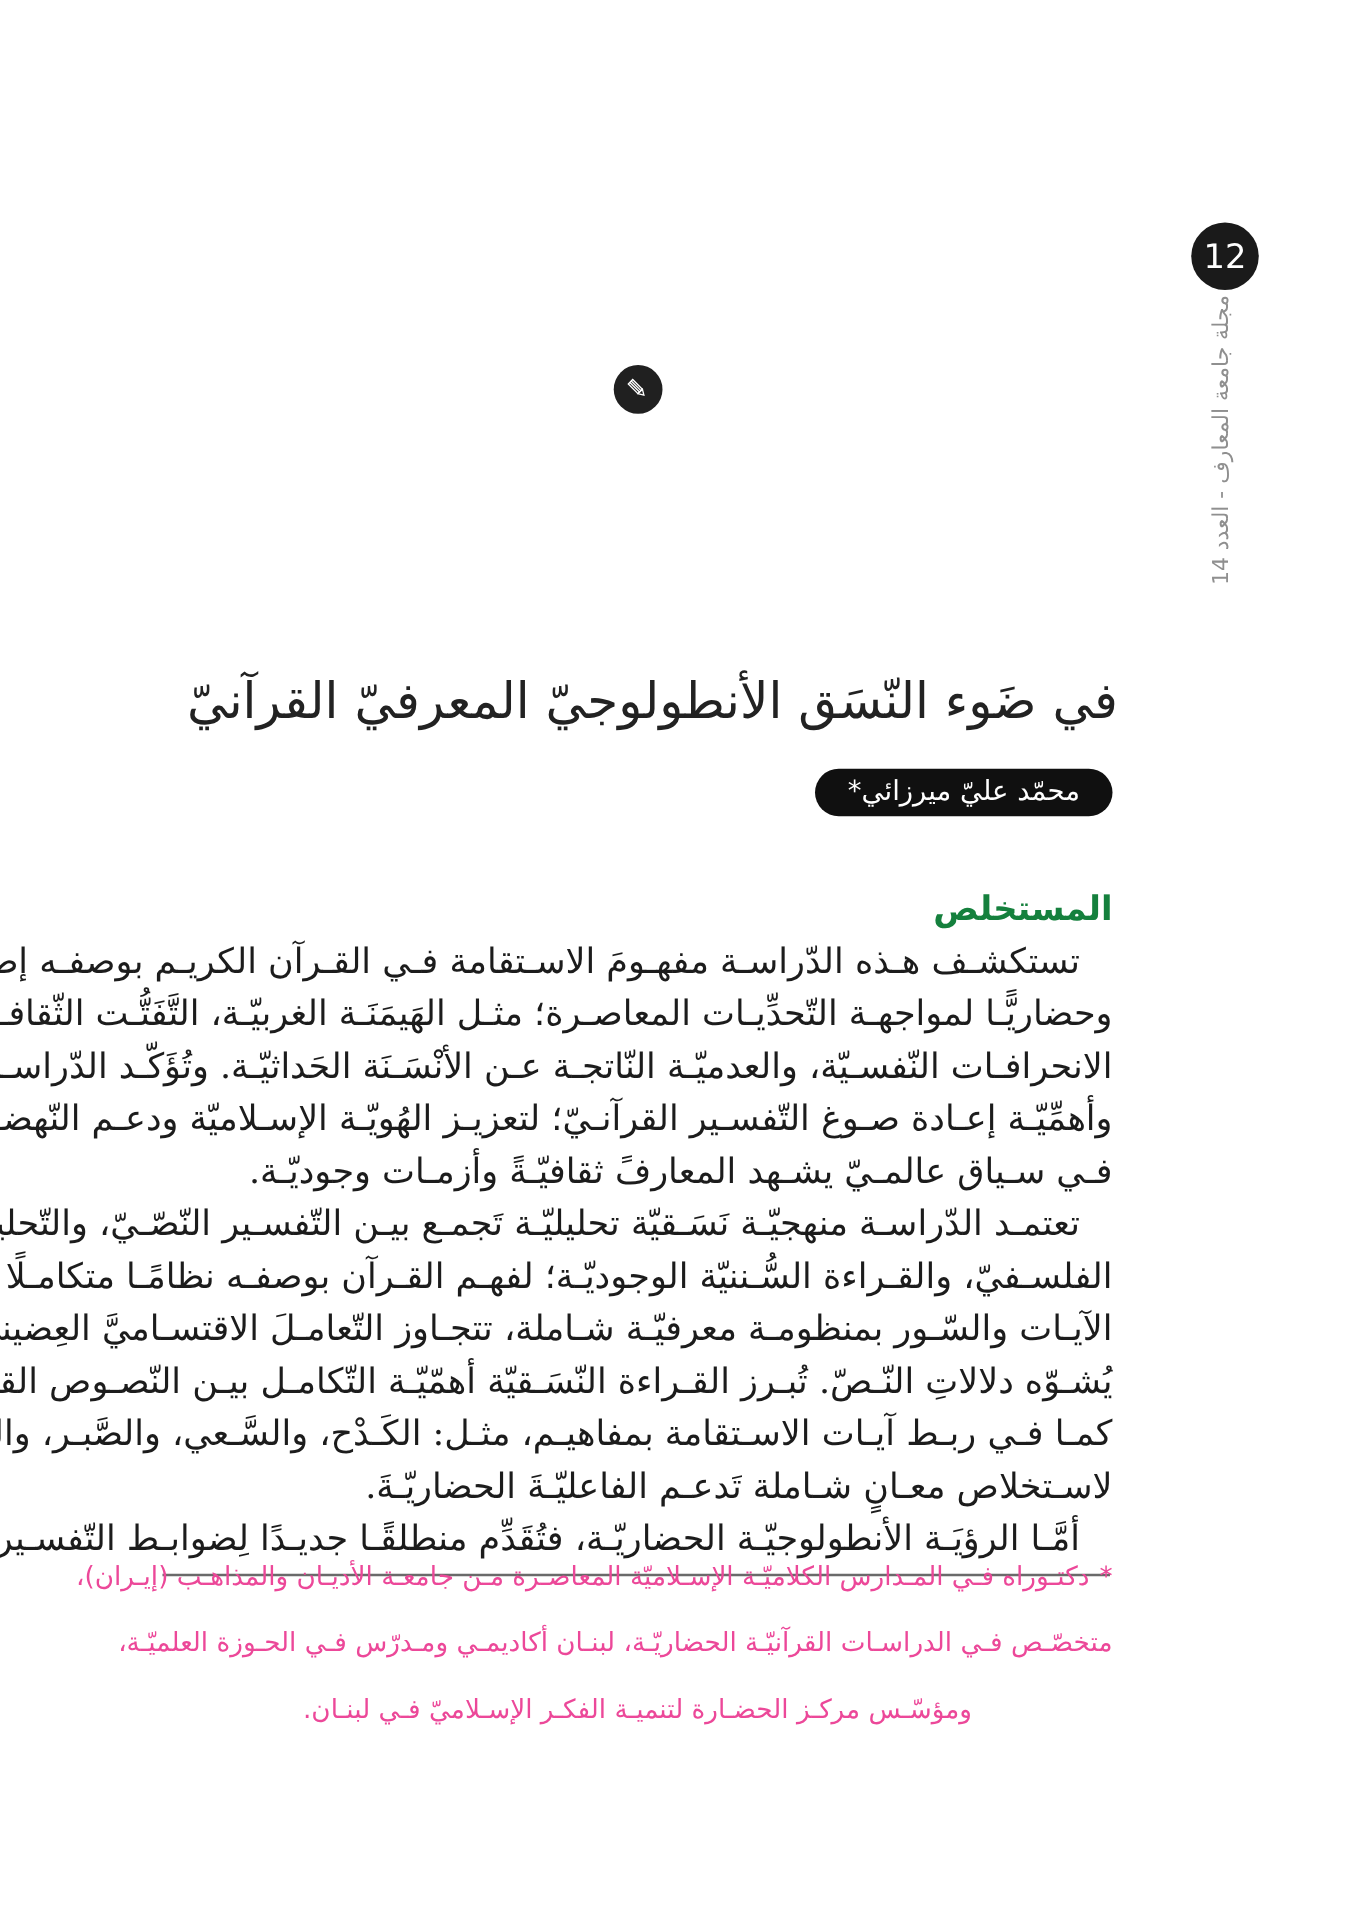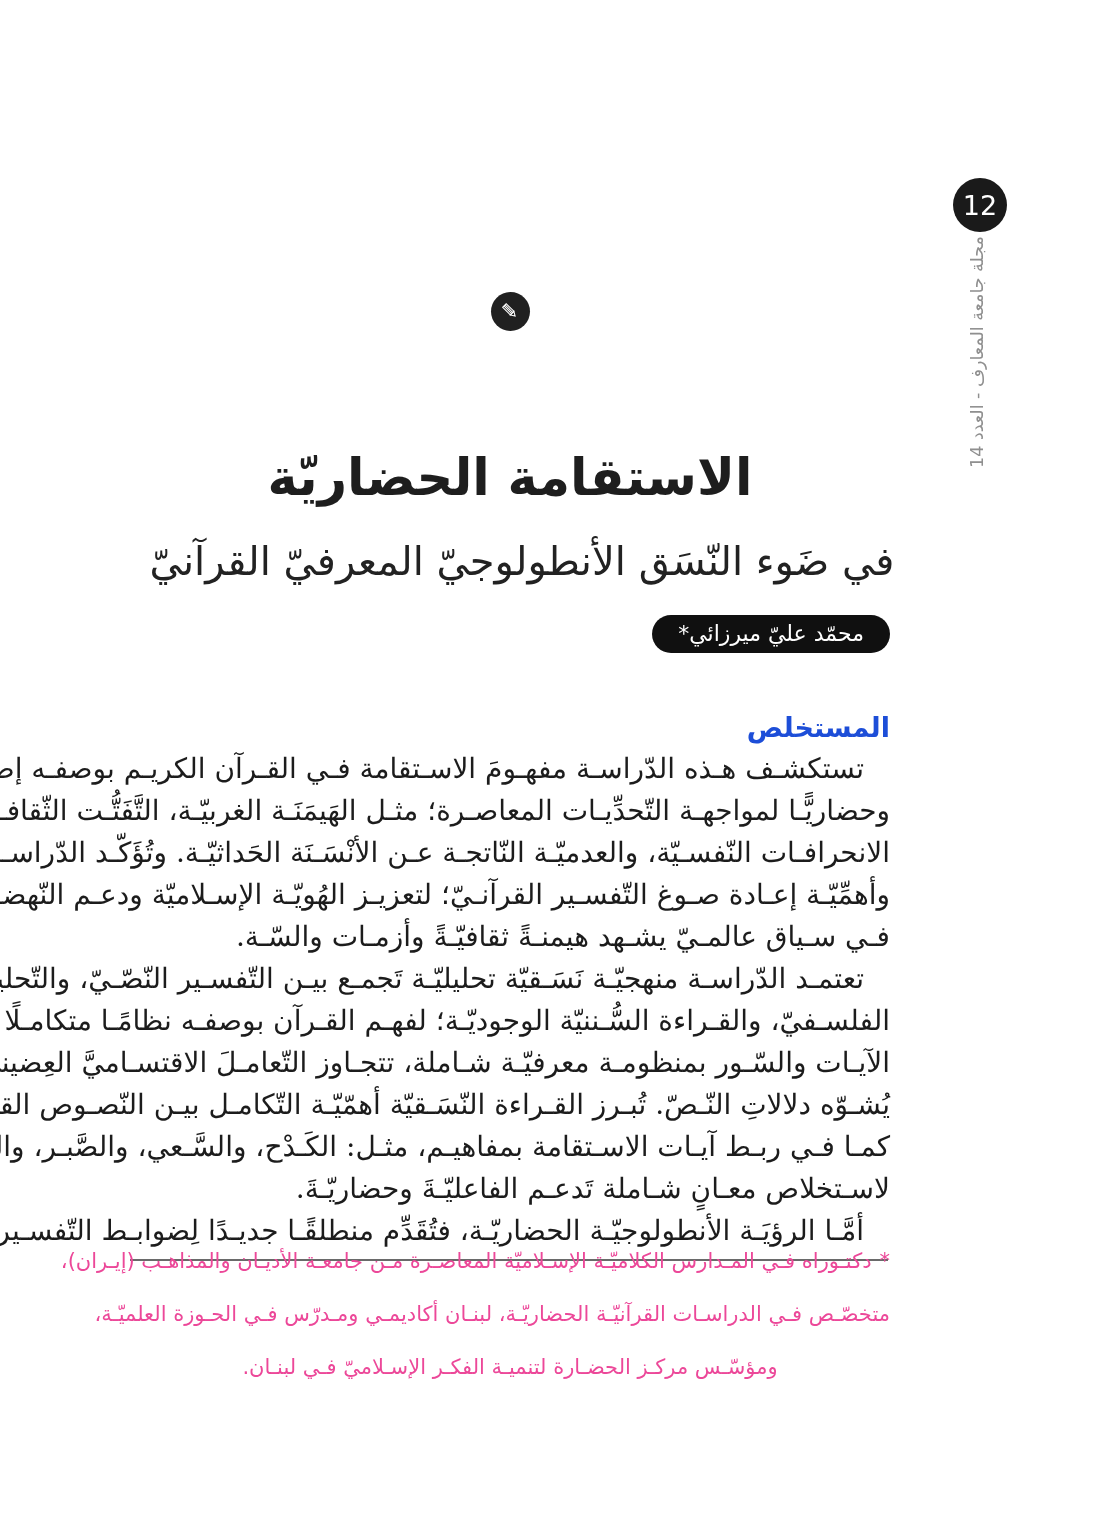--- a/index.html
+++ b/index.html
@@ -38,21 +38,21 @@
   }
 
   .author-row{position:absolute;left:130px;top:615px;width:760px;display:flex;justify-content:flex-end;}
   .author-pill{
     background:#101010;color:#fff;border-radius:20px;height:38px;line-height:38px;
     padding:0 26px;font-size:22px;direction:rtl;
   }
 
   .abstract-heading{
     position:absolute;left:130px;top:712px;width:760px;margin:0;text-align:right;direction:rtl;
-    font-size:27px;font-weight:700;color:#1d4ed8;
+    font-size:27px;font-weight:700;color:#15803d;
   }
 
   
   .body-text{
     position:absolute;left:130px;top:748px;width:760px;direction:rtl;
     font-family:"DejaVu Serif","Liberation Serif",serif;
     font-size:28px;color:#1c1c1c;
   }
   .body-text .line{
     height:42px;line-height:42px;overflow:visible;white-space:nowrap;
@@ -89,46 +89,45 @@
     <svg width="23" height="23" viewBox="0 0 24 24">
       <g transform="rotate(45 12 12)" stroke="#ffffff" fill="none" stroke-width="1.1">
         <rect x="3" y="9.4" width="11.4" height="5.2"></rect>
         <line x1="3" y1="11.1" x2="14.4" y2="11.1"></line>
         <line x1="3" y1="12.8" x2="14.4" y2="12.8"></line>
         <path d="M14.4 9.4 L18.8 12 L14.4 14.6 Z"></path>
       </g>
     </svg>
   </div>
 
-  <h1 class="title">الاستقامة الحضاريّة</h1>
   <h2 class="subtitle">في ضَوء النّسَق الأنطولوجيّ المعرفيّ القرآنيّ</h2>
 
   <div class="author-row">
     <div class="author-pill">
       <span>محمّد عليّ ميرزائي*</span>
     </div>
   </div>
 
   <h3 class="abstract-heading">المستخلص</h3>
 
   <div class="body-text" id="abstract-body">
       <div class="para">
         <div class="line first">تستكشـف هـذه الدّراسـة مفهـومَ الاسـتقامة فـي القـرآن الكريـم بوصفـه إطـارًا معرفيًّـا</div>
         <div class="line">وحضاريًّـا لمواجهـة التّحدِّيـات المعاصـرة؛ مثـل الهَيمَنَـة الغربيّـة، التَّفَتُّـت الثّقافـيّ،</div>
         <div class="line">الانحرافـات النّفسـيّة، والعدميّـة النّاتجـة عـن الأنْسَـنَة الحَداثيّـة. وتُؤَكّـد الدّراسـةُ ضـرورة</div>
         <div class="line">وأهمِّيّـة إعـادة صـوغ التّفسـير القرآنـيّ؛ لتعزيـز الهُويّـة الإسـلاميّة ودعـم النّهضـة الحضاريّة</div>
-        <div class="line last">فـي سـياق عالمـيّ يشـهد هيمنـةً ثقافيّـةً وأزمـات والسّـة.</div>
+        <div class="line last">فـي سـياق عالمـيّ يشـهد المعارفً ثقافيّـةً وأزمـات وجوديّـة.</div>
       </div>
       <div class="para">
         <div class="line first">تعتمـد الدّراسـة منهجيّـة نَسَـقيّة تحليليّـة تَجمـع بيـن التّفسـير النّصّـيّ، والتّحليـل</div>
         <div class="line">الفلسـفيّ، والقـراءة السُّـننيّة الوجوديّـة؛ لفهـم القـرآن بوصفـه نظامًـا متكامـلًا يربـط</div>
         <div class="line">الآيـات والسّـور بمنظومـة معرفيّـة شـاملة، تتجـاوز التّعامـلَ الاقتسـاميَّ العِضينيَّ الـذي</div>
         <div class="line">يُشـوّه دلالاتِ النّـصّ. تُبـرز القـراءة النّسَـقيّة أهمّيّـة التّكامـل بيـن النّصـوص القرآنيّـة،</div>
         <div class="line">كمـا فـي ربـط آيـات الاسـتقامة بمفاهيـم، مثـل: الكَـدْح، والسَّـعي، والصَّبـر، والمقاوَمـة؛</div>
-        <div class="line last">لاسـتخلاص معـانٍ شـاملة تَدعـم الفاعليّـةَ وحضاريّـةَ.</div>
+        <div class="line last">لاسـتخلاص معـانٍ شـاملة تَدعـم الفاعليّـةَ الحضاريّـةَ.</div>
       </div>
       <div class="para">
         <div class="line first">أمَّـا الرؤيَـة الأنطولوجيّـة الحضاريّـة، فتُقَدِّم منطلقًـا جديـدًا لِضوابـط التّفسـير والتّأويـل،</div>
       </div>
     </div>
 
   <div class="fn-rule"></div>
 
   <div class="footnote" id="footnote">
       <div class="fn-line"><span class="fn-marker">*</span>دكتـوراه فـي المـدارس الكلاميّـة الإسـلاميّة المعاصـرة مـن جامعـة الأديـان والمذاهـب (إيـران)،</div>

